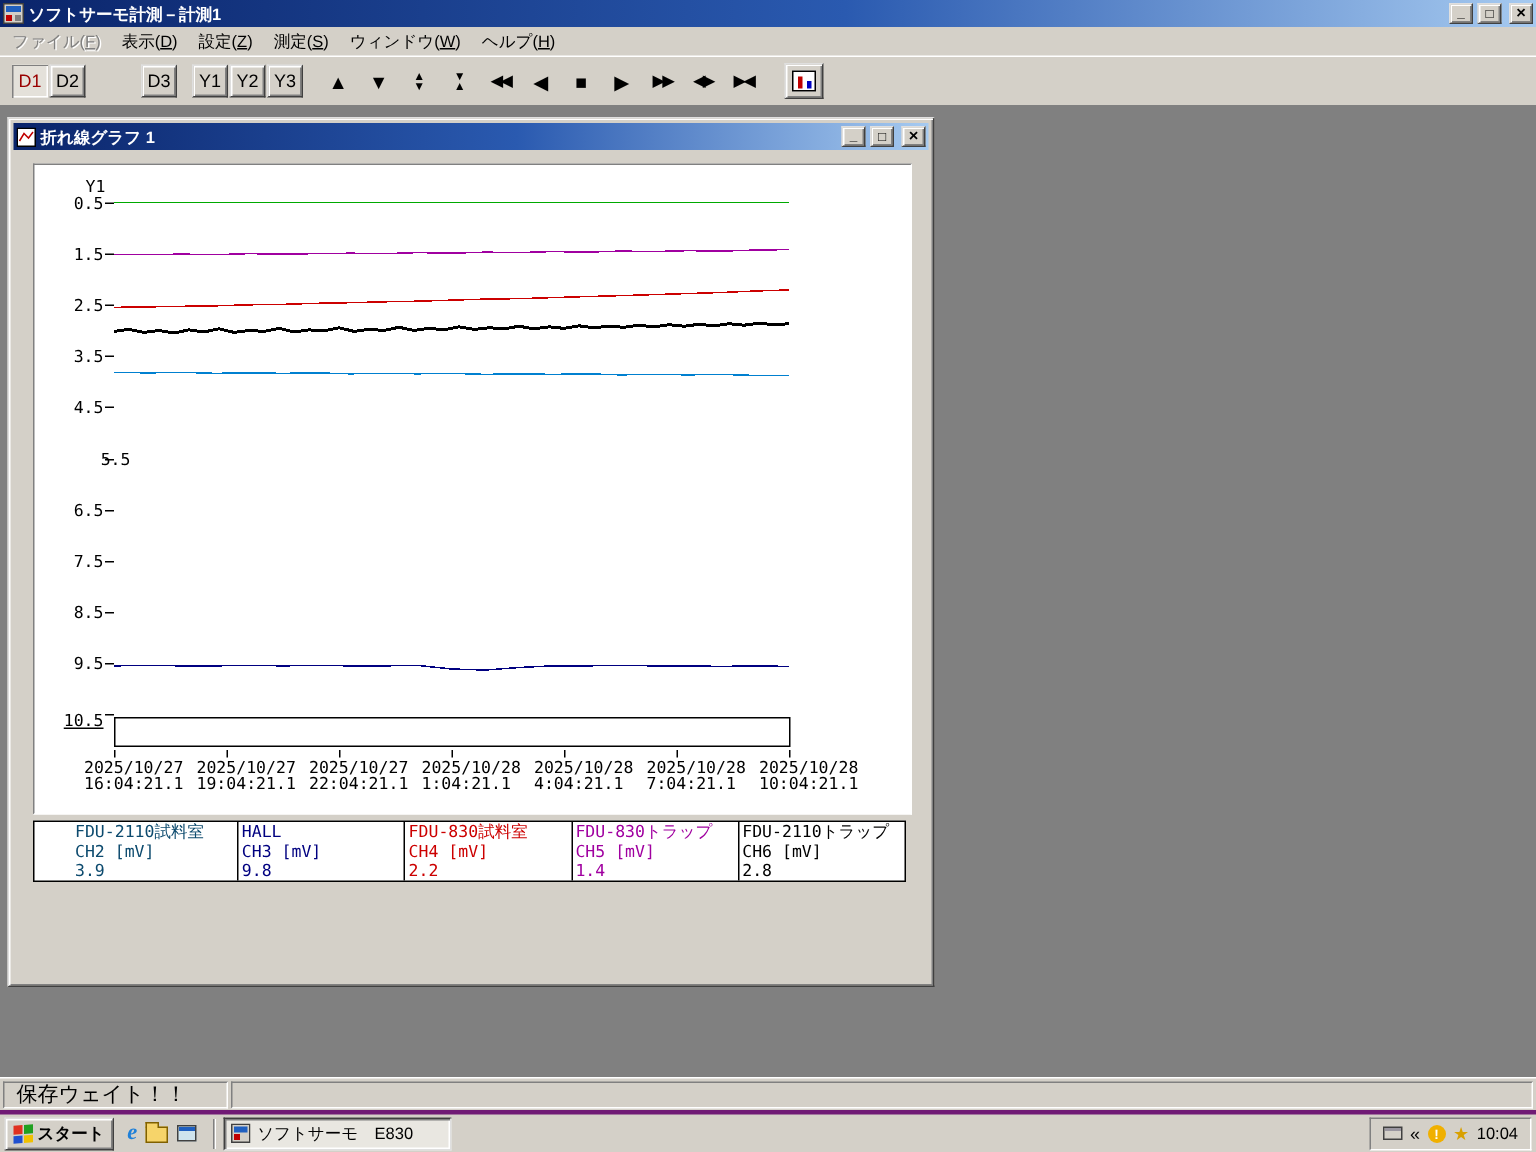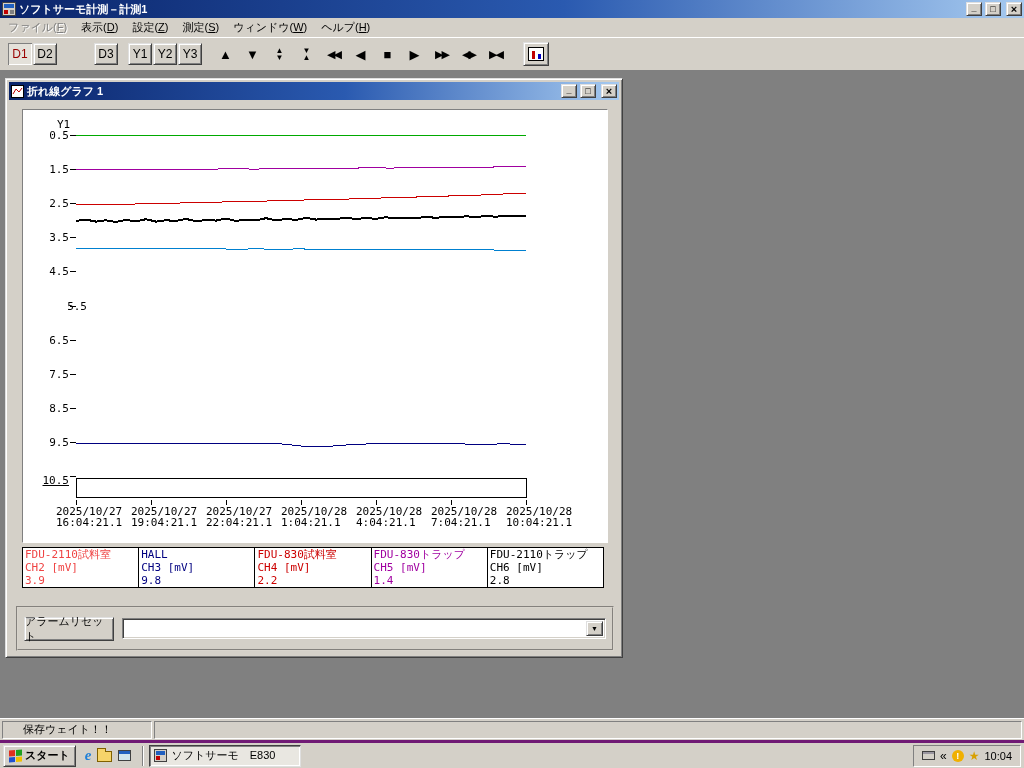--- a/index.html
+++ b/index.html
@@ -65,21 +65,21 @@
 
   
   .alarm-panel{position:absolute;left:10px;top:527px;width:598px;height:45px;border:2px groove #d8d4cc;display:flex;align-items:center;padding:0 6px;gap:8px;}
   .alarm-btn{width:90px;height:24px;font-size:11px;display:flex;align-items:center;justify-content:center;}
   .combo{flex:1;height:21px;display:flex;align-items:stretch;}
   .combo-field{flex:1;font-size:11px;padding:2px 3px;color:#000;}
   .combo-arrow{width:17px;margin:2px;display:flex;align-items:center;justify-content:center;font-size:7px;}
 
   
   .statusbar{position:absolute;left:0;top:718px;width:1024px;height:22px;background:#d4d0c8;border-top:1px solid #fff;display:flex;align-items:center;padding:1px 2px;gap:2px;}
-  .statusbar .p1{width:150px;height:18px;font-size:11px;display:flex;align-items:center;padding-left:20px;}
+  .statusbar .p1{width:150px;height:18px;font-size:14px;display:flex;align-items:center;padding-left:8px;}
   .statusbar .p2{flex:1;height:18px;}
 
   
   .taskbar{position:absolute;left:0;top:740px;width:1024px;height:28px;background:#d4d0c8;border-top:3px solid #701a75;display:flex;align-items:center;padding:0 3px;gap:3px;}
   .start-btn{height:22px;padding:0 5px;display:flex;align-items:center;gap:3px;font-size:11px;font-weight:bold;}
   .winflag{width:13px;height:12px;display:grid;grid-template-columns:1fr 1fr;grid-template-rows:1fr 1fr;gap:1px;transform:skewY(-4deg);}
   .winflag i{display:block;}
   .ql{display:flex;align-items:center;gap:6px;margin:0 6px;}
   .ql-e{color:#2080d8;font:bold italic 15px "Liberation Serif",serif;}
   .ql-folder{width:15px;height:11px;background:#f6d46a;border:1px solid #806000;position:relative;margin-top:2px;}
@@ -233,21 +233,21 @@
           <div class="xlab" style="left: 258px; top: 396px;">2025/10/28<br>1:04:21.1</div>
           <div class="xtickm" style="left: 353px; top: 390px;"></div>
           <div class="xlab" style="left: 333px; top: 396px;">2025/10/28<br>4:04:21.1</div>
           <div class="xtickm" style="left: 428px; top: 390px;"></div>
           <div class="xlab" style="left: 408px; top: 396px;">2025/10/28<br>7:04:21.1</div>
           <div class="xtickm" style="left: 503px; top: 390px;"></div>
           <div class="xlab" style="left: 483px; top: 396px;">2025/10/28<br>10:04:21.1</div>
         </div>
 
       <div class="legend">
-          <div class="lcol" style="color: #ef4444;">
+          <div class="lcol" style="color: #0c4a6e; margin-left: 25px;">
             <div class="lrow">FDU-2110試料室</div>
             <div class="lrow">CH2 [mV]</div>
             <div class="lrow">3.9</div>
           </div>
           <div class="lcol" style="color: rgb(0, 0, 128);">
             <div class="lrow">HALL</div>
             <div class="lrow">CH3 [mV]</div>
             <div class="lrow">9.8</div>
           </div>
           <div class="lcol" style="color: rgb(204, 0, 0);">
@@ -260,27 +260,20 @@
             <div class="lrow">CH5 [mV]</div>
             <div class="lrow">1.4</div>
           </div>
           <div class="lcol" style="color: rgb(0, 0, 0);">
             <div class="lrow">FDU-2110トラップ</div>
             <div class="lrow">CH6 [mV]</div>
             <div class="lrow">2.8</div>
           </div>
         </div>
 
-      <div class="alarm-panel">
-        <div class="alarm-btn raised">アラームリセット</div>
-        <div class="combo fieldbox">
-          <div class="combo-field"></div>
-          <div class="combo-arrow raised">▼</div>
-        </div>
-      </div>
 
     </div>
   </div>
 
   <div class="statusbar">
     <div class="p1 sb-panel">保存ウェイト！！</div>
     <div class="p2 sb-panel"></div>
   </div>
 
   <div class="taskbar">

